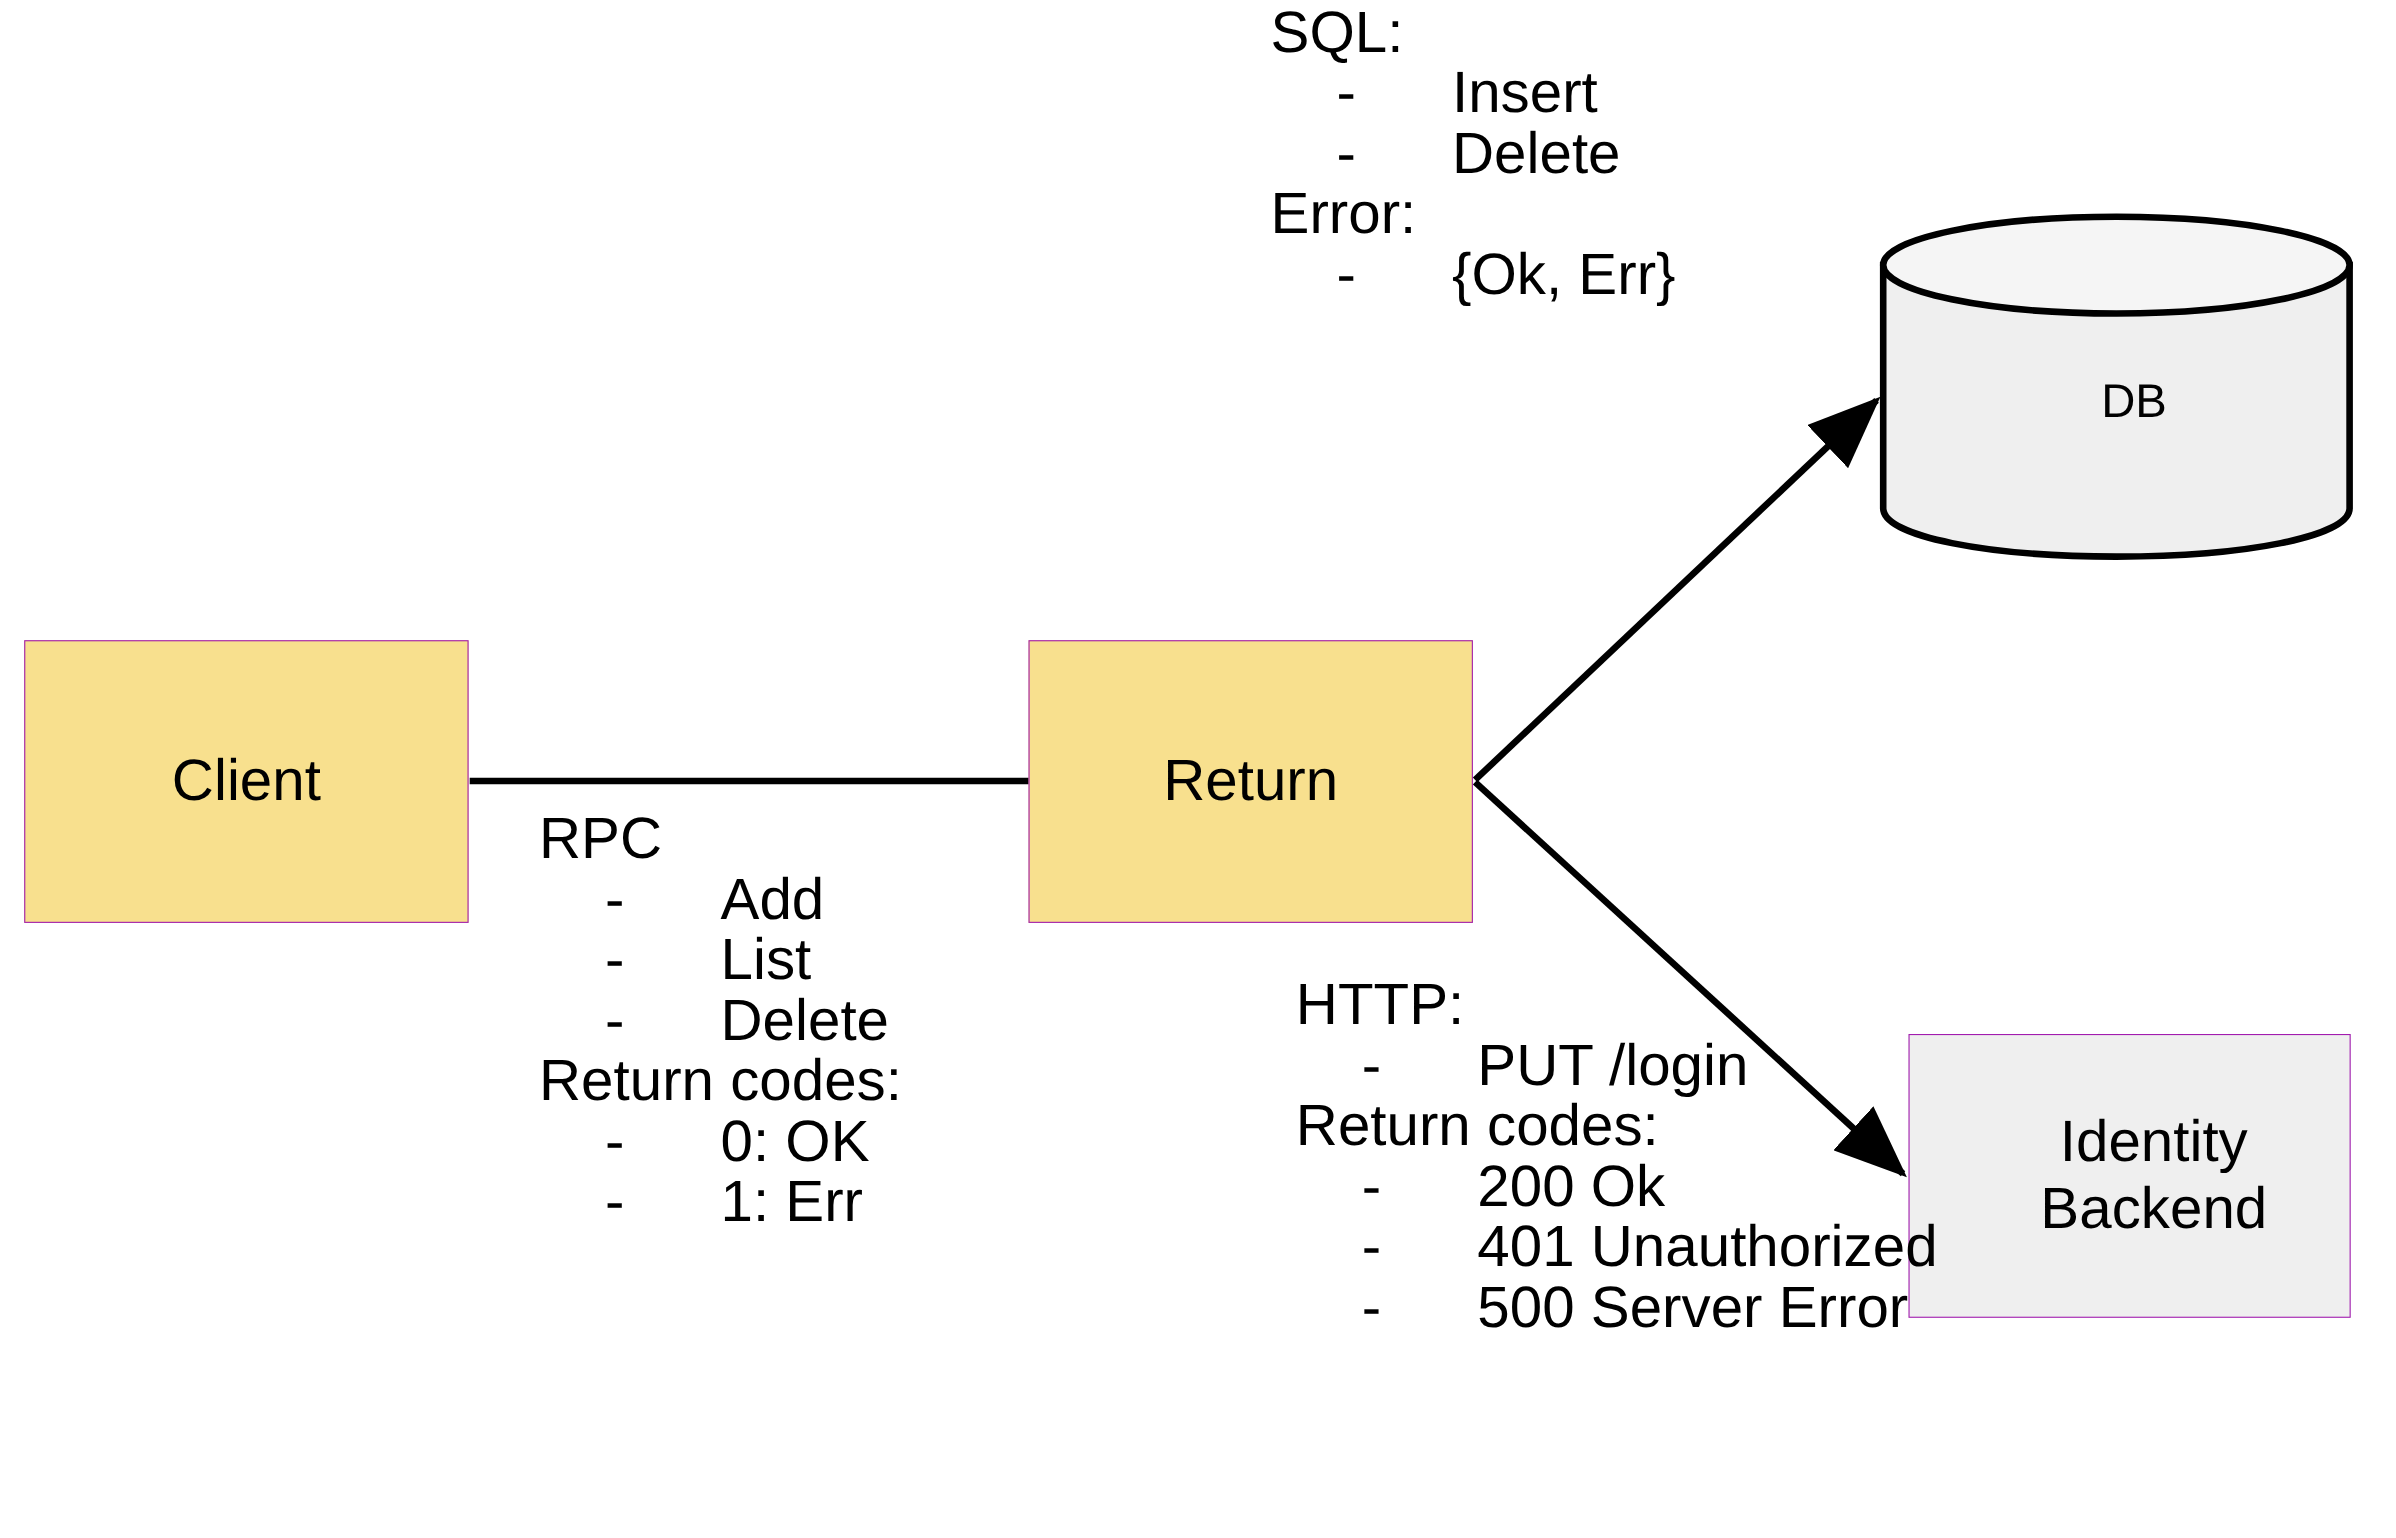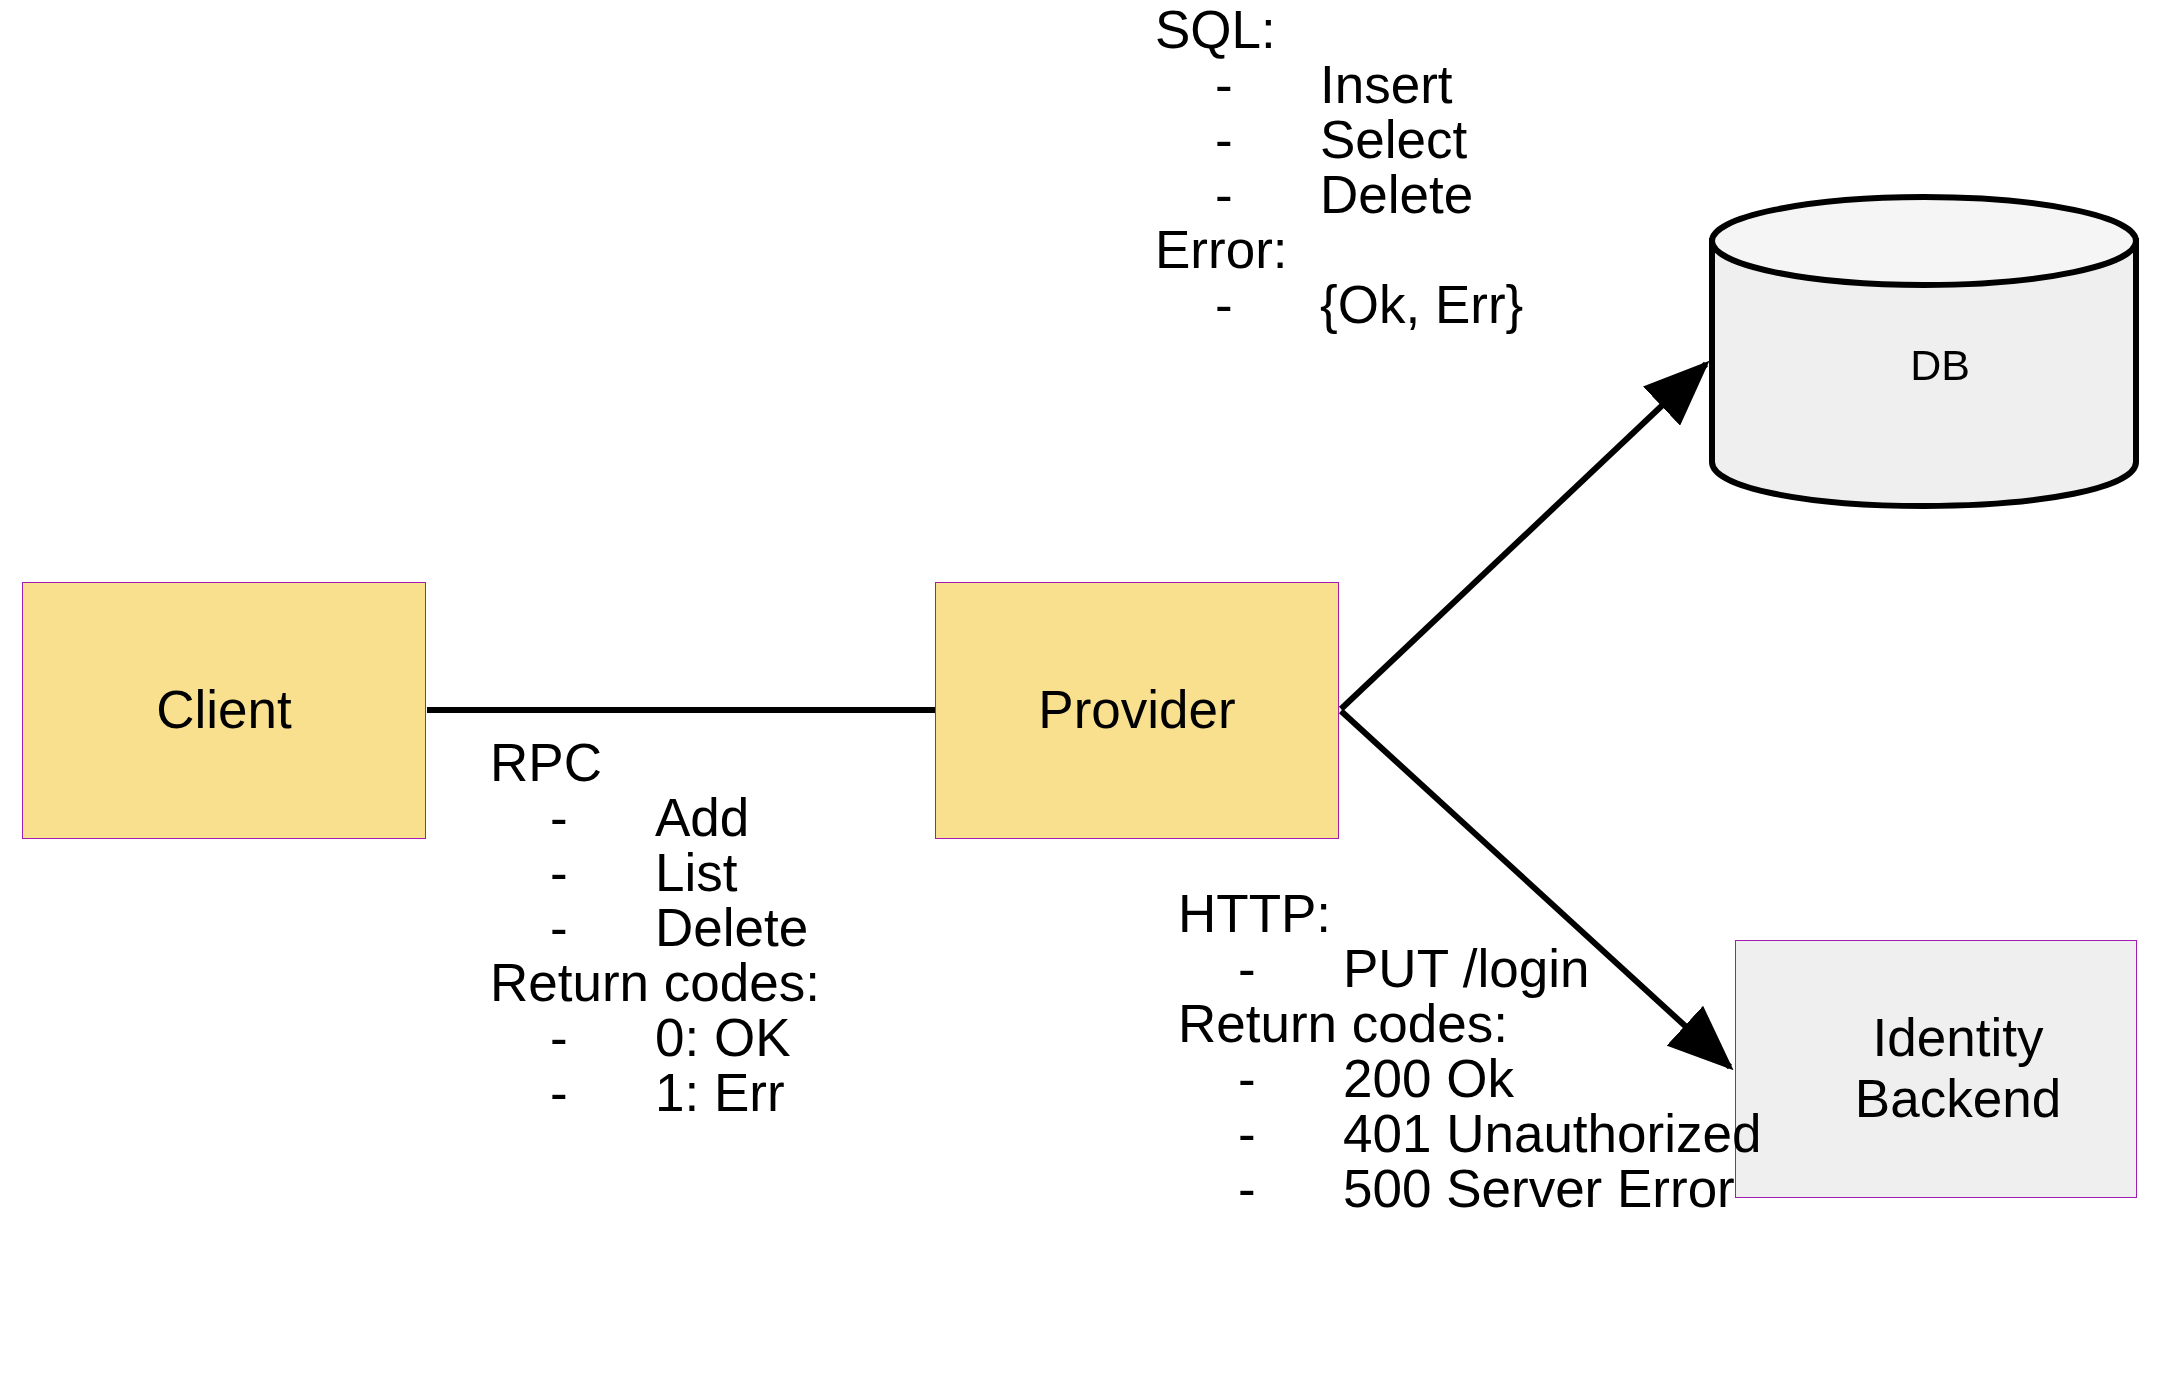--- a/index.html
+++ b/index.html
@@ -110,42 +110,41 @@
     <line x1="1341" y1="709" x2="1706" y2="364" stroke="#000000" stroke-width="6" marker-end="url(#arrowhead)"></line>
 
     <line x1="1341" y1="711" x2="1730" y2="1067" stroke="#000000" stroke-width="6" marker-end="url(#arrowhead)"></line>
   </svg>
 
   <div class="node rect node-yellow" id="client-node">
     <span class="node-label">Client</span>
   </div>
 
   <div class="node rect node-yellow" id="backend-node">
-    <span class="node-label">Provider</span>
+    <span class="node-label">Return</span>
   </div>
 
   <div id="db-node">
     <svg viewBox="0 0 432 317" preserveAspectRatio="none">
       <path d="M4,48 L4,269 C4,295 100,313 216,313 C332,313 428,295 428,269 L428,48 Z" fill="#EFEFEF" stroke="#000000" stroke-width="6"></path>
       <ellipse cx="216" cy="48" rx="212" ry="44" fill="#F5F5F5" stroke="#000000" stroke-width="6"></ellipse>
     </svg>
     <div id="db-label">DB</div>
   </div>
 
   <div class="node rect node-gray" id="idp-node">
     <span class="node-label">
       <span>Identity</span><br>
       <span>Backend</span>
     </span>
   </div>
 
   <div class="ann" id="ann-sql">
     <span class="ann-head">SQL:</span>
     <span class="ann-item"><span class="dash">-</span><span>Insert</span></span>
-    <span class="ann-item"><span class="dash">-</span><span>Select</span></span>
     <span class="ann-item"><span class="dash">-</span><span>Delete</span></span>
     <span class="ann-head">Error:</span>
     <span class="ann-item"><span class="dash">-</span><span>{Ok, Err}</span></span>
   </div>
 
   <div class="ann" id="ann-rpc">
     <span class="ann-head">RPC</span>
     <span class="ann-item"><span class="dash">-</span><span>Add</span></span>
     <span class="ann-item"><span class="dash">-</span><span>List</span></span>
     <span class="ann-item"><span class="dash">-</span><span>Delete</span></span>

